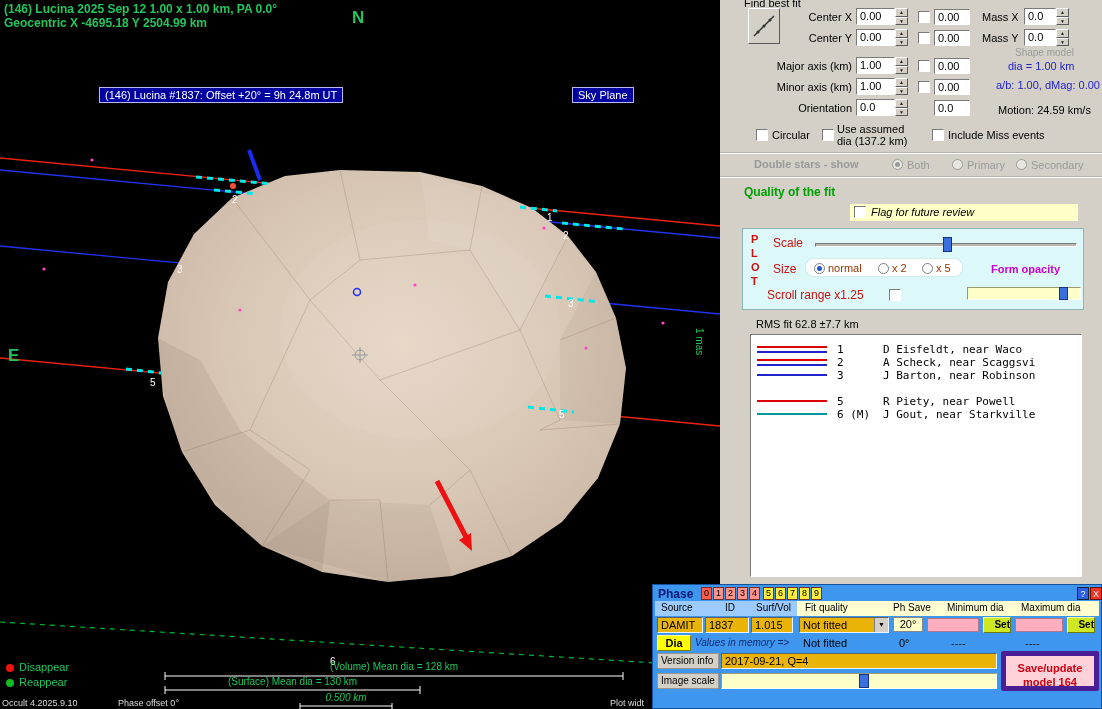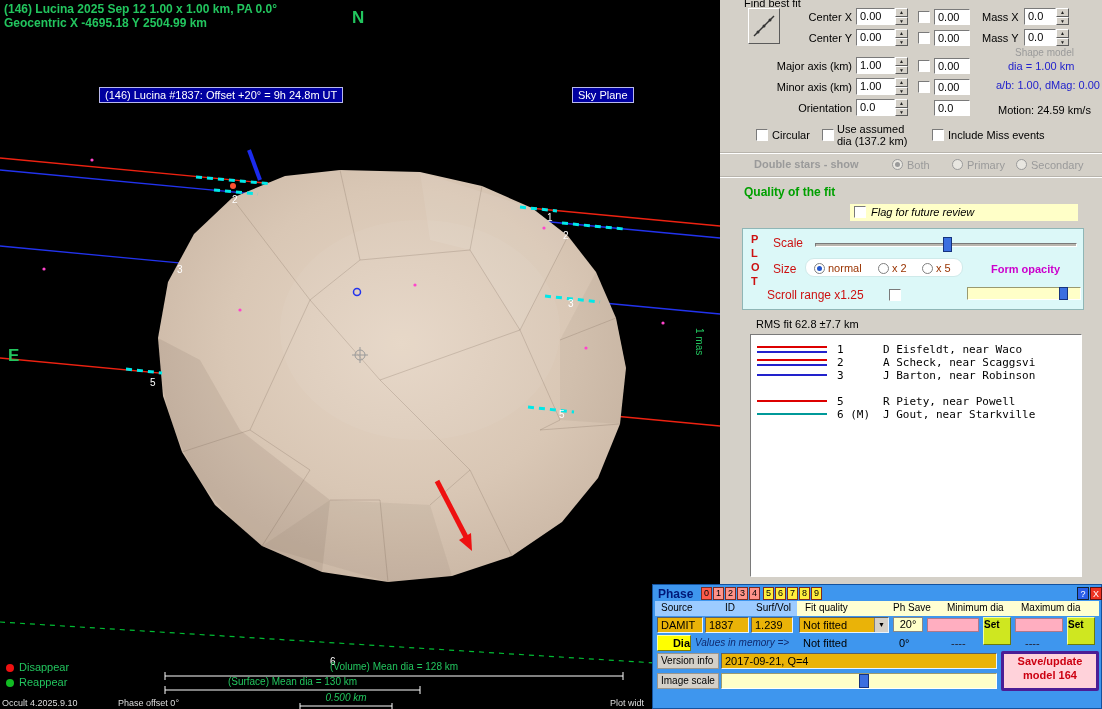--- a/index.html
+++ b/index.html
@@ -69,24 +69,24 @@
   .pb-pink{background:#ff938a}
   .pb-yel{background:#ffee3c}
   .pbhelp{position:absolute;top:2px;width:12px;height:13px;background:#2b5fe8;color:#fff;text-align:center;font-size:9px;line-height:12px;border:1px solid #123}
   .pbclose{position:absolute;top:2px;width:12px;height:13px;background:#ee3322;color:#fff;text-align:center;font-size:9px;line-height:12px;border:1px solid #611}
   .phead{position:absolute;top:17px;height:14px;font-size:10px}
   .pheadbg1{position:absolute;left:2px;top:16px;width:142px;height:15px;background:#9ccbff}
   .pheadbg2{position:absolute;left:144px;top:16px;width:302px;height:15px;background:#ffffd2}
   .wbox{position:absolute;background:#eab308;border:1px solid;border-color:#606060 #e8f4ff #e8f4ff #606060;height:16px;line-height:14px;padding:0 3px;font-size:11px}
   .ybox{position:absolute;background:#ffffc8;border:1px solid #888;height:15px;line-height:13px;padding:0 3px;font-size:11px;text-align:center}
   .pinkbox{position:absolute;background:#ffaec0;border:1px solid #b0788a;height:14px}
-  .setbtn{position:absolute;background:#cfe720;border:1px solid;border-color:#f4ffa0 #6a7a10 #6a7a10 #f4ffa0;height:28px;font-size:10px;font-weight:bold;text-align:left;line-height:14px}
-  .diabtn{position:absolute;background:#ffff00;border:1px solid;border-color:#ffffa0 #807c00 #807c00 #ffffa0;height:16px;font-size:11px;font-weight:bold;text-align:right;line-height:14px}
+  .setbtn{position:absolute;background:#cfe720;border:1px solid;border-color:#f4ffa0 #6a7a10 #6a7a10 #f4ffa0;height:16px;font-size:10px;font-weight:bold;text-align:right;line-height:14px}
+  .diabtn{position:absolute;background:#ffff00;border:1px solid;border-color:#ffffa0 #807c00 #807c00 #ffffa0;height:16px;font-size:11px;font-weight:bold;text-align:center;line-height:14px}
   .graylbl{position:absolute;background:#d4d0c8;border:1px solid #9a968e;height:16px;font-size:10px;line-height:14px;padding:0 3px}
-  .savebtn{position:absolute;left:348px;top:66px;width:98px;height:40px;background:#ffd2da;border:3px solid #4c1d95;border-radius:2px;color:#cc0011;font-weight:bold;font-size:11px;text-align:center;line-height:14px;}
+  .savebtn{position:absolute;left:348px;top:66px;width:98px;height:40px;background:#ffd2da;border:5px solid #4c1d95;border-radius:2px;color:#cc0011;font-weight:bold;font-size:11px;text-align:center;line-height:14px;padding-top:5px}
 </style>
 </head>
 <body>
 
 <div id="root">
 
   <div id="sky">
     <svg width="720" height="709" viewBox="0 0 720 709">
       <defs>
         <radialGradient id="astg" cx="52%" cy="42%" r="68%">
@@ -395,21 +395,21 @@
     <span class="phead" style="left:8px">Source</span>
     <span class="phead" style="left:72px">ID</span>
     <span class="phead" style="left:103px">Surf/Vol</span>
     <span class="phead" style="left:152px">Fit quality</span>
     <span class="phead" style="left:240px">Ph Save</span>
     <span class="phead" style="left:294px">Minimum dia</span>
     <span class="phead" style="left:368px">Maximum dia</span>
 
     <div class="wbox" style="left:4px;top:32px;width:46px">DAMIT</div>
     <div class="wbox" style="left:52px;top:32px;width:44px">1837</div>
-    <div class="wbox" style="left:98px;top:32px;width:42px">1.239</div>
+    <div class="wbox" style="left:98px;top:32px;width:42px">1.015</div>
     <div class="wbox" style="left:146px;top:32px;width:90px">
       <span>Not fitted</span>
       <span style="position:absolute;right:0;top:0;width:14px;height:14px;background:#d4d0c8;border-left:1px solid #808080;text-align:center;font-size:7px;line-height:14px">▼</span>
     </div>
     <div class="ybox" style="left:240px;top:32px;width:30px">20°</div>
     <div class="pinkbox" style="left:274px;top:33px;width:52px"></div>
     <div class="setbtn" style="left:330px;top:32px;width:28px">Set</div>
     <div class="pinkbox" style="left:362px;top:33px;width:48px"></div>
     <div class="setbtn" style="left:414px;top:32px;width:28px">Set</div>
 

